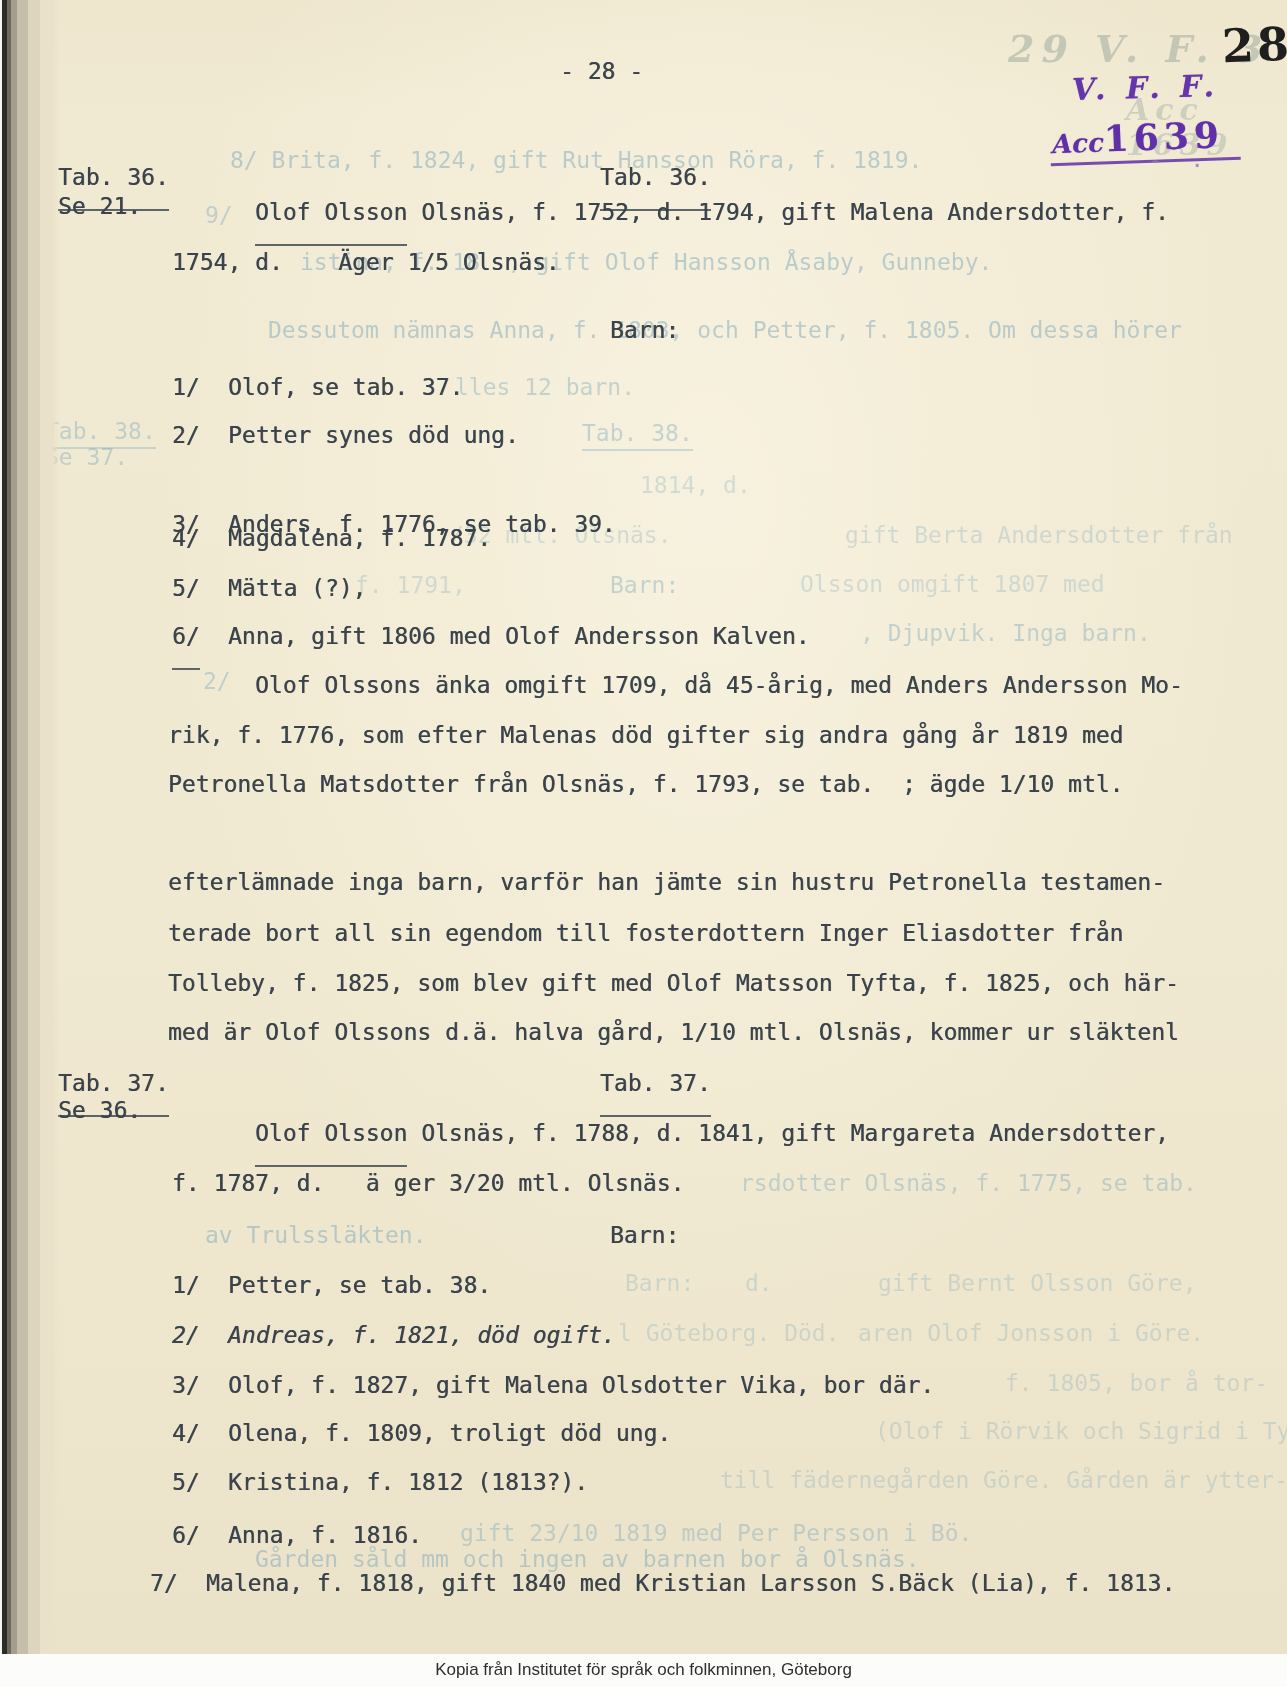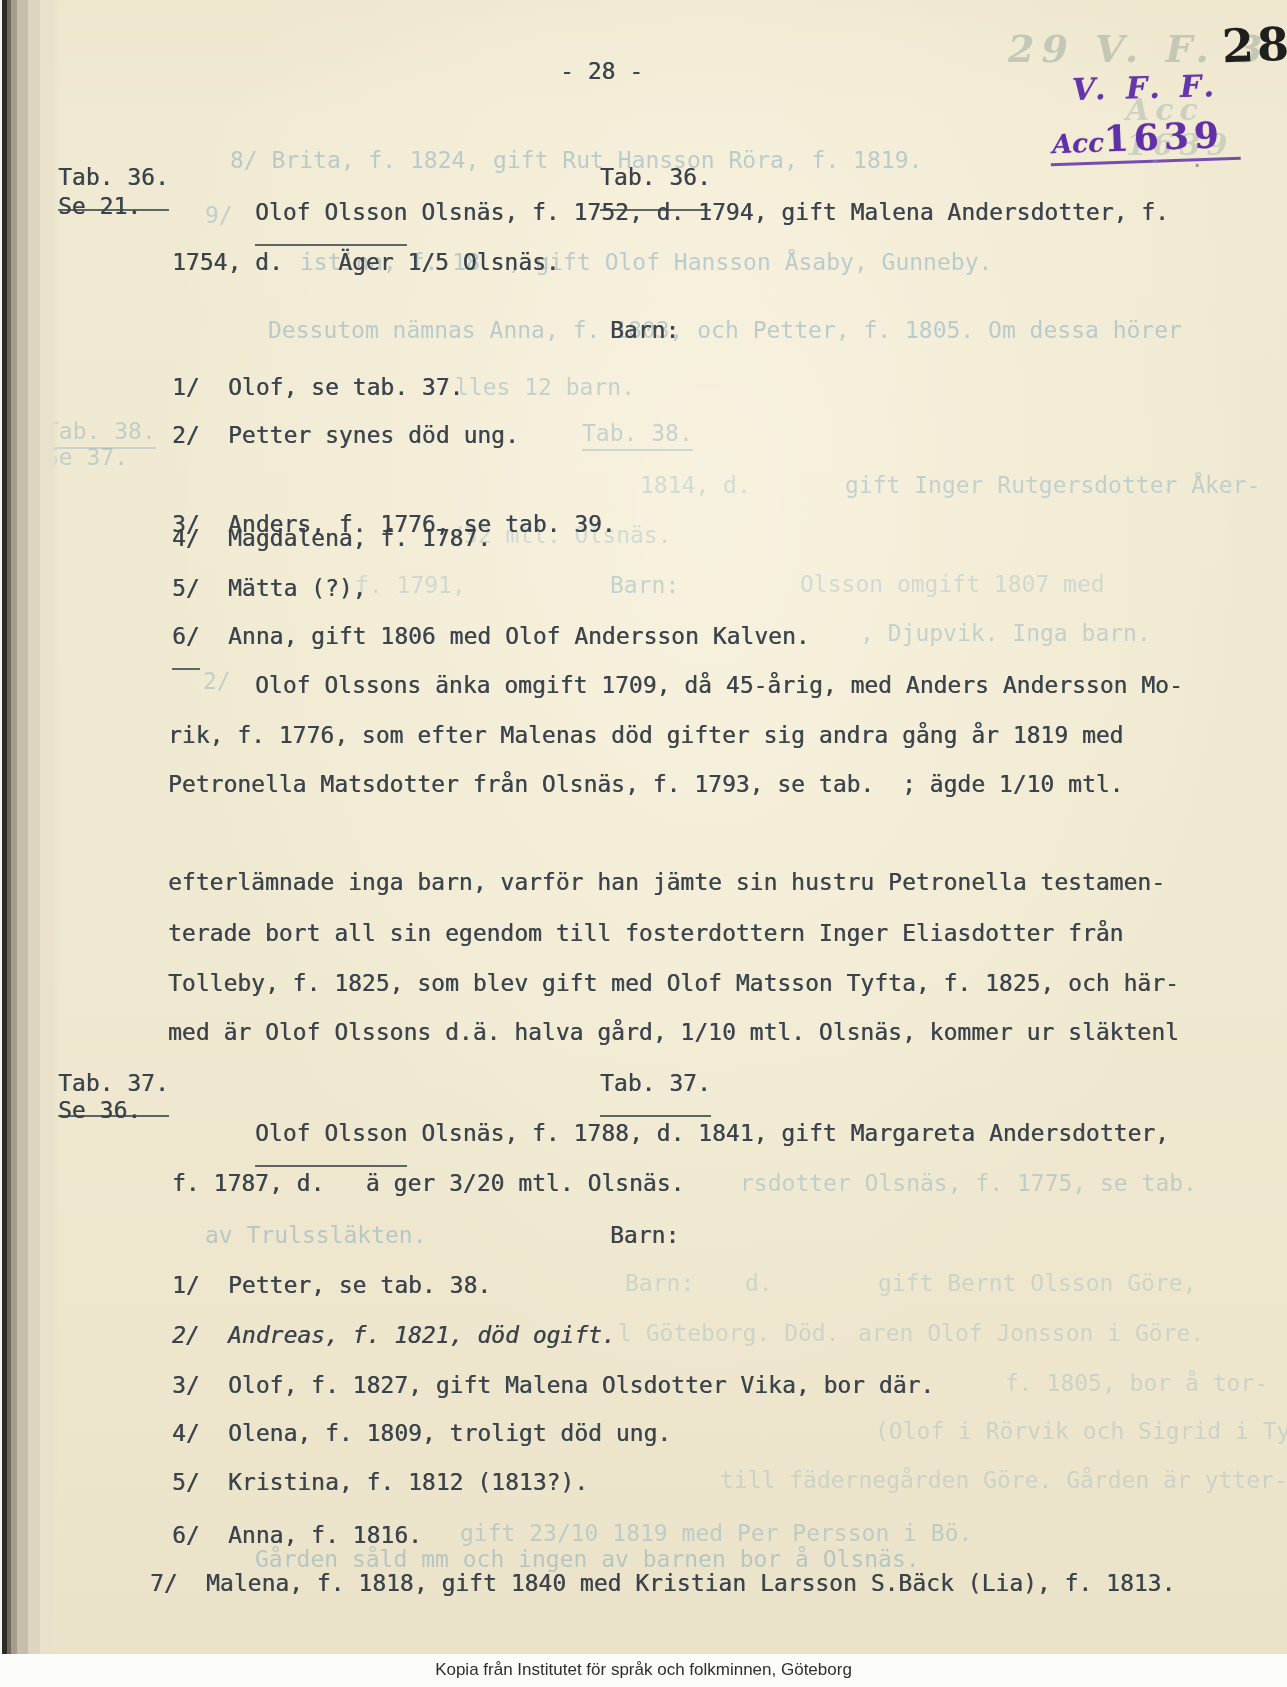--- a/index.html
+++ b/index.html
@@ -55,22 +55,22 @@
 
   <div class="ghost g-strong" style="left:230px;top:146px;">8/ Brita, f. 1824, gift Rut Hansson Röra, f. 1819.</div>
   <div class="ghost" style="left:205px;top:201px;">9/</div>
   <div class="ghost g-strong" style="left:300px;top:248px;">istina, f. 18  , gift Olof Hansson Åsaby, Gunneby.</div>
   <div class="ghost g-strong" style="left:268px;top:316px;">Dessutom nämnas Anna, f. 1803, och Petter, f. 1805. Om dessa hörer</div>
   <div class="ghost" style="left:455px;top:373px;">lles 12 barn.</div>
   <div class="ghost gu" style="left:582px;top:419px;">Tab. 38.</div>
   <div class="ghost gu" style="left:45px;top:417px;">Tab. 38.</div>
   <div class="ghost" style="left:45px;top:443px;">Se 37.</div>
   <div class="ghost g-light" style="left:640px;top:471px;">1814, d.</div>
-  <div class="ghost" style="left:845px;top:471px;">gift Inger Rutgersdotter Åker-</div>
   <div class="ghost g-light" style="left:450px;top:521px;">/32 mtl. Olsnäs.</div>
+  <div class="ghost g-light" style="left:845px;top:521px;">gift Berta Andersdotter från</div>
   <div class="ghost g-light" style="left:355px;top:571px;">f. 1791,</div>
   <div class="ghost" style="left:610px;top:571px;">Barn:</div>
   <div class="ghost g-light" style="left:800px;top:570px;">Olsson omgift 1807 med</div>
   <div class="ghost" style="left:860px;top:619px;">, Djupvik. Inga barn.</div>
   <div class="ghost" style="left:203px;top:667px;">2/</div>
   <div class="ghost" style="left:740px;top:1169px;">rsdotter Olsnäs, f. 1775, se tab.</div>
   <div class="ghost g-strong" style="left:205px;top:1221px;">av Trulssläkten.</div>
   <div class="ghost g-light" style="left:625px;top:1269px;">Barn:</div>
   <div class="ghost g-light" style="left:745px;top:1269px;">d.</div>
   <div class="ghost g-light" style="left:878px;top:1269px;">gift Bernt Olsson Göre,</div>

